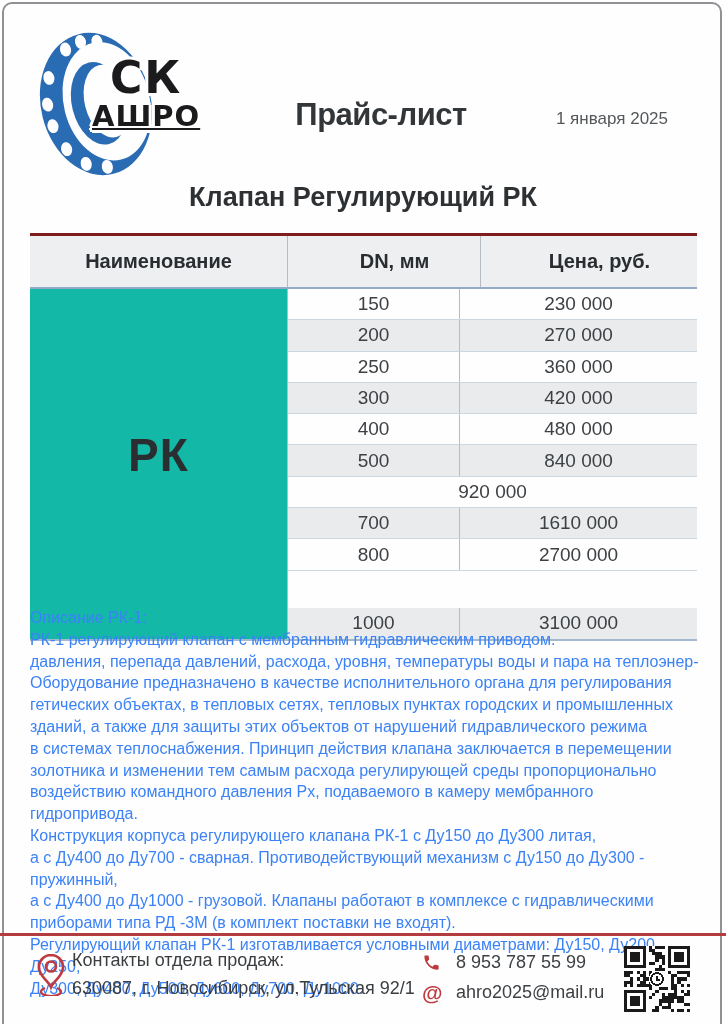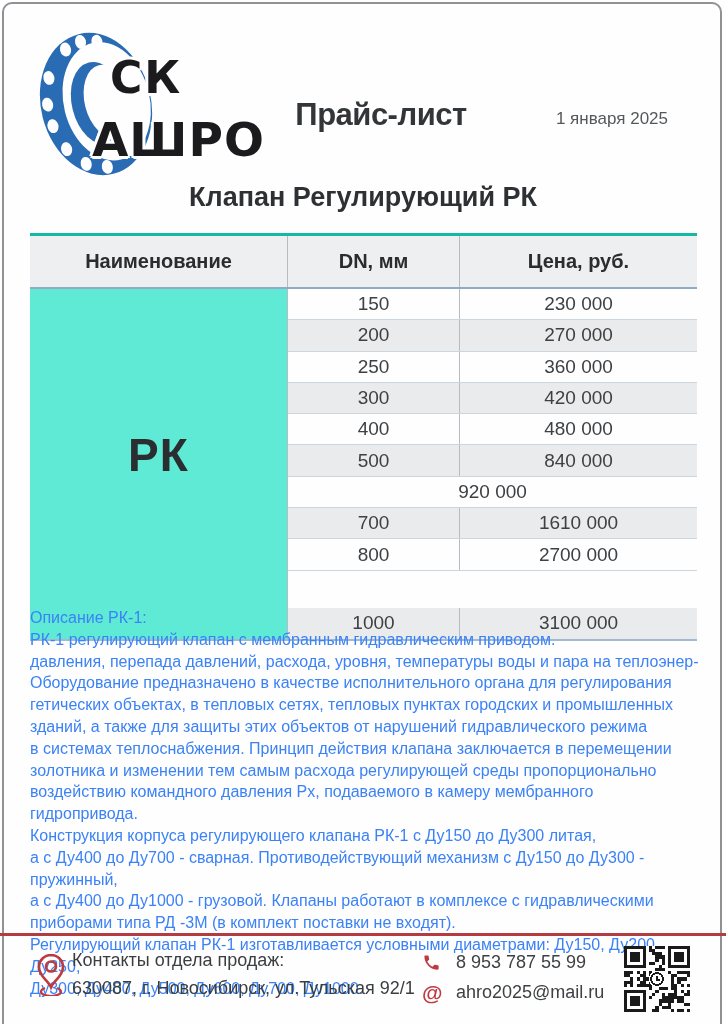--- a/index.html
+++ b/index.html
@@ -10,40 +10,40 @@
            border:2px solid #8f9194; border-radius:10px; pointer-events:none; }
 
   
   .logo { position:absolute; left:26px; top:20px; width:210px; height:160px; }
   .logo svg { position:absolute; left:0; top:0; }
   .logo-text { position:absolute; left:66px; top:36px; color:#1b1b1d; font-weight:bold;
                font-family:"DejaVu Sans","Liberation Sans",sans-serif; line-height:1;
                text-shadow:-3px 0 0 #fff,3px 0 0 #fff,0 -3px 0 #fff,0 3px 0 #fff,
                            -2px -2px 0 #fff,2px 2px 0 #fff,-2px 2px 0 #fff,2px -2px 0 #fff; }
   .logo-text .l1 { font-size:44px; padding-left:18px; letter-spacing:2px; }
-  .logo-text .l2 { font-size:47px; margin-top:16px; letter-spacing:1px; }
+  .logo-text .l2 { font-size:29px; margin-top:2px; letter-spacing:1px;text-decoration:underline; }
 
   .doc-title { position:absolute; top:97px; left:50%; transform:translateX(-50%); margin-left:18px;
                font-size:31px; font-weight:bold; color:#333639; letter-spacing:-0.5px; }
   .doc-date { position:absolute; top:109px; right:58px; font-size:17px; color:#55585b; }
 
   .section-title { position:absolute; top:182px; left:0; width:726px; text-align:center;
                    font-size:27px; font-weight:bold; color:#2e3134; }
 
   
   .price-table { position:absolute; left:30px; top:233px; width:667px; }
   .thead { display:flex; height:56px; background:#edeff1;
-           border-top:3px solid #14b8a6; border-bottom:2px solid #92aac7; }
+           border-top:3px solid #7f1d1d; border-bottom:2px solid #92aac7;gap:21px; }
   .th { display:flex; align-items:center; justify-content:center;
         font-size:20px; font-weight:bold; color:#2a2d30; }
   .th1 { width:258px; border-right:1px solid #b5bcc3; }
   .th2 { width:172px; border-right:1px solid #b5bcc3; }
   .th3 { flex:1; }
   .tbody { display:flex; border-bottom:2px solid #a3b9cf; }
-  .name-col { width:258px; background:#5eead4; border-right:1px solid #b5bcc3;
+  .name-col { width:258px; background:#14b8a6; border-right:1px solid #b5bcc3;
               display:flex; align-items:center; justify-content:center; padding-bottom:18px; }
   .name-col .pname { font-size:46px; font-weight:bold; color:#2b2e31; letter-spacing:1px; }
   .rows { flex:1; display:flex; flex-direction:column; }
   .trow { display:flex; height:31.3px; border-bottom:1px solid #ccd6df; }
   .trow:last-child { border-bottom:none;margin-top:37px; }
   .trow:nth-child(even) { background:#e9ebec; }
   .cell { display:flex; align-items:center; justify-content:center;
           font-size:19px; color:#3e4144; }
   .cell.dn { width:172px; border-right:1px solid #b5bcc3; }
   .cell.price { flex:1; }

